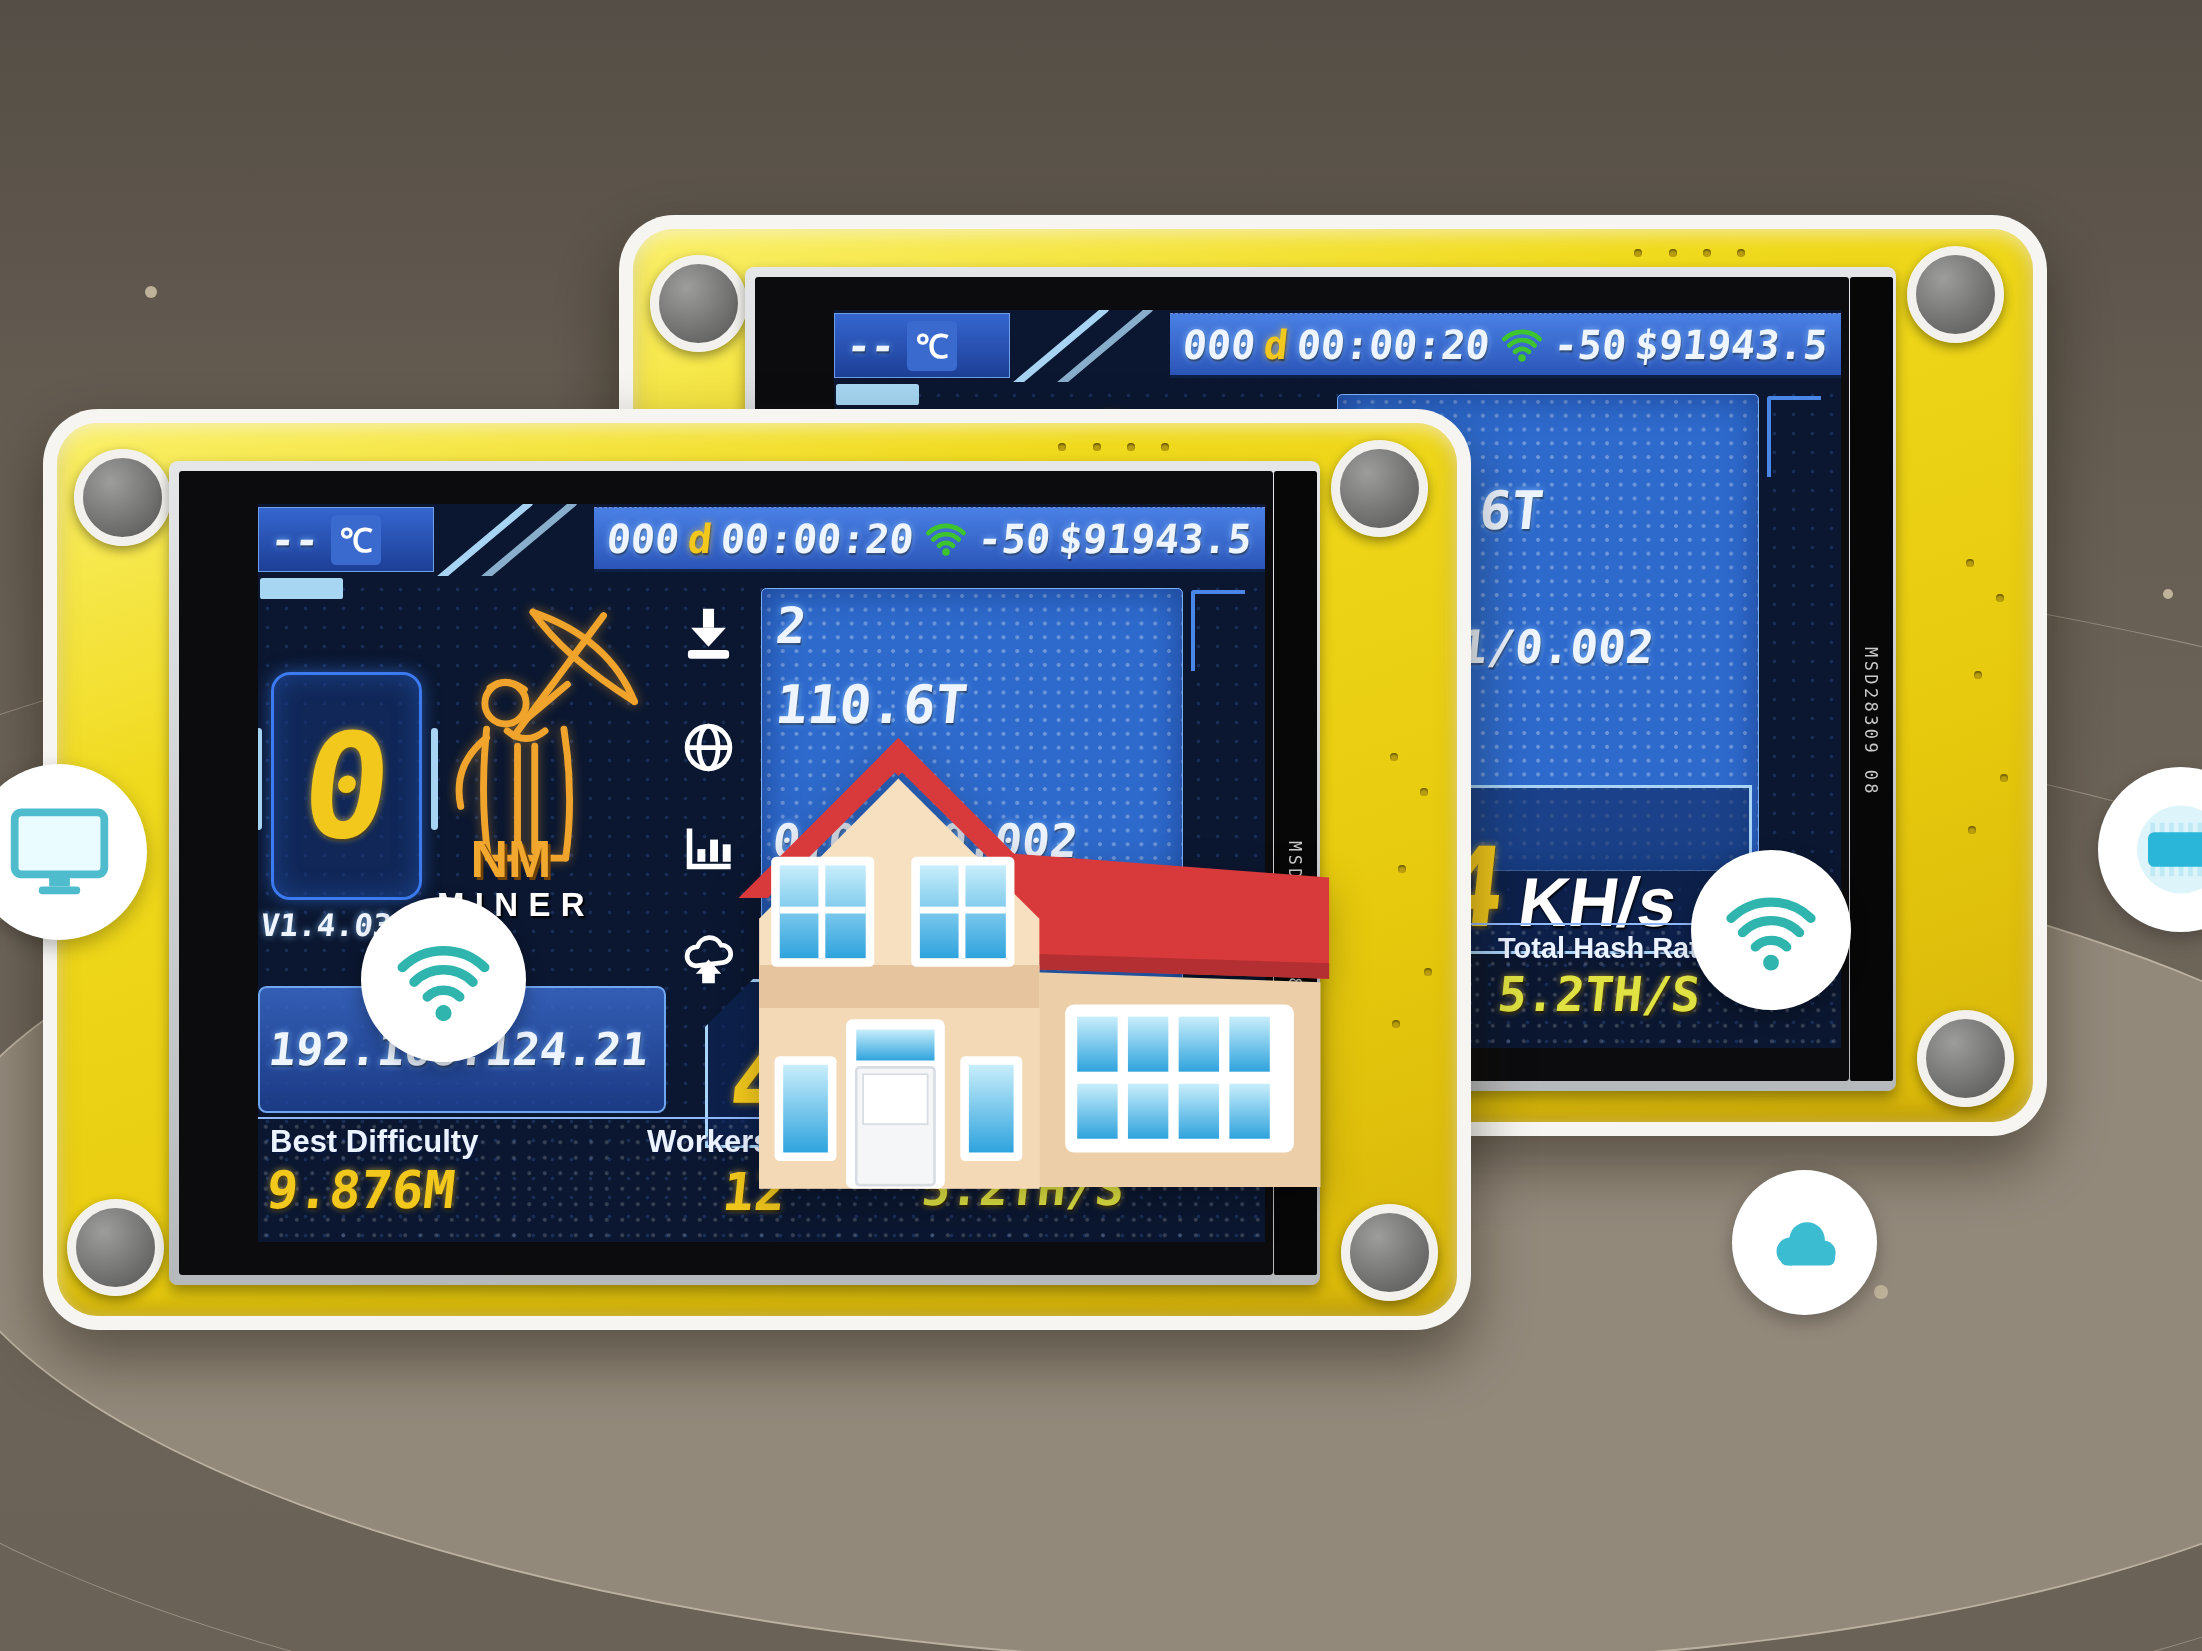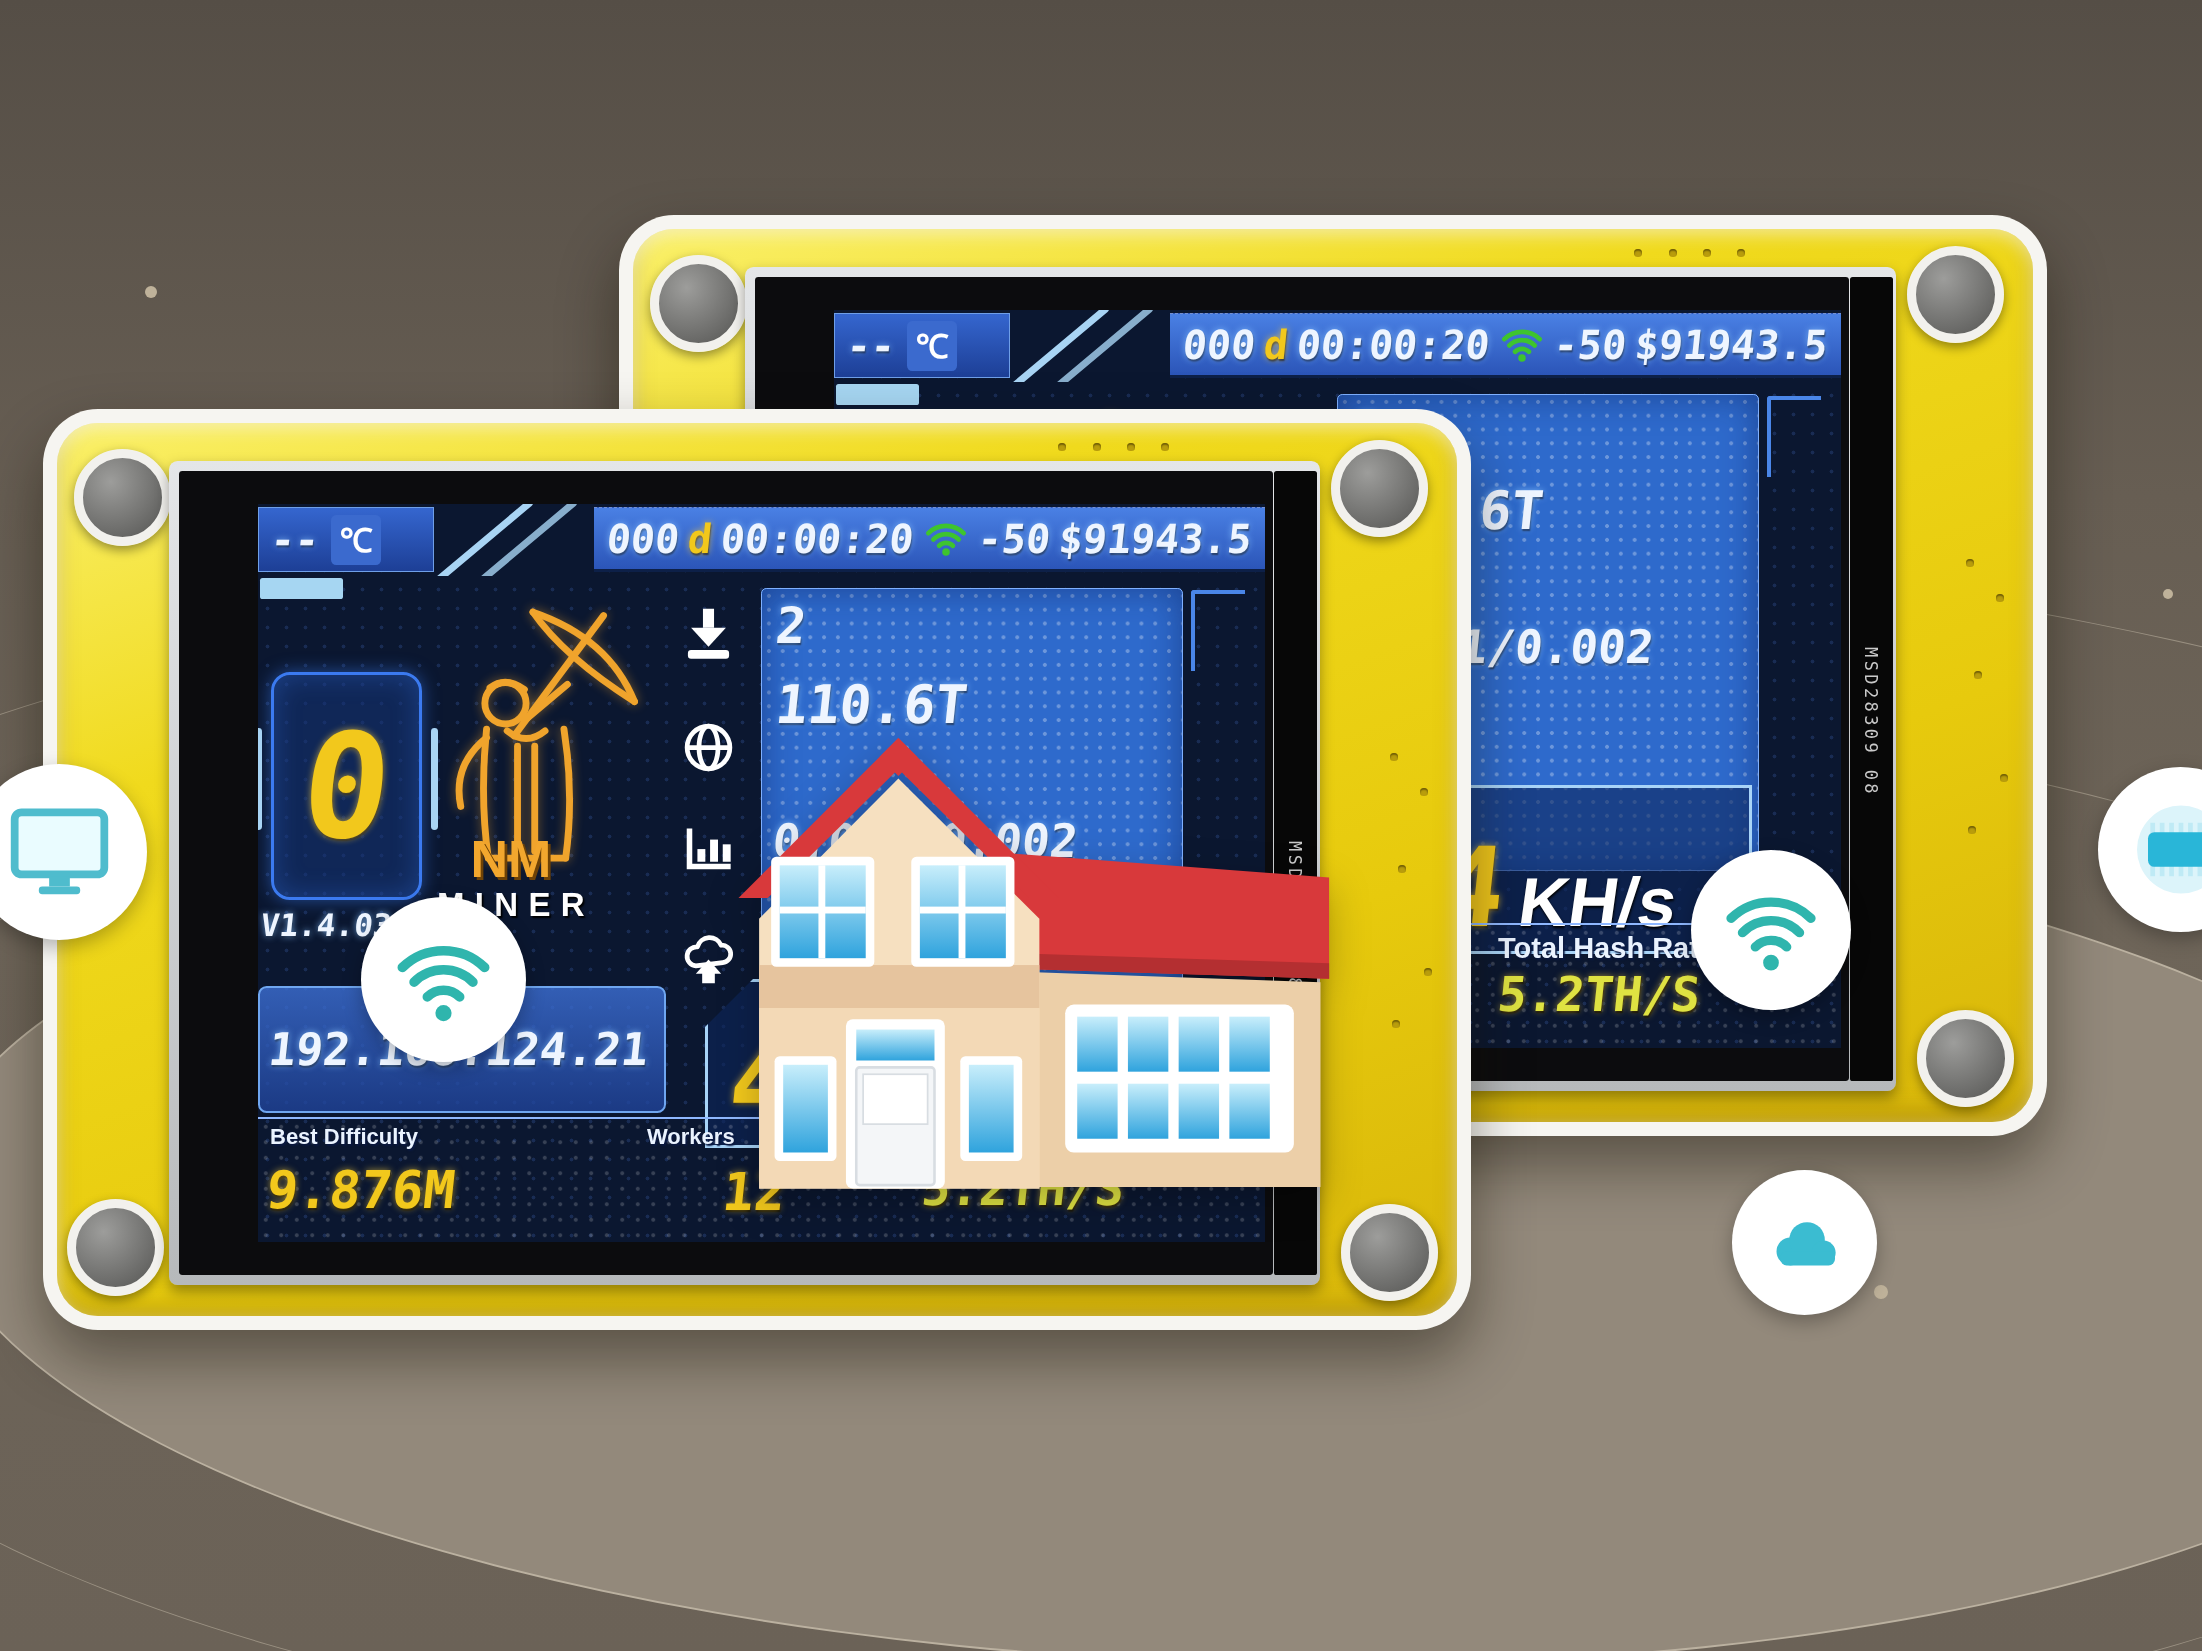--- a/index.html
+++ b/index.html
@@ -91,21 +91,21 @@
   .hash-val{font-size:110px;line-height:.95;}
   .hash-unit{font-weight:bold;font-size:69px;color:#fff;transform:skewX(-8deg);line-height:1;
     text-shadow:0.9px 1.7px 2.6px #000;padding-bottom:3.4px;}
   .ip-panel{position:absolute;left:0;top:482px;width:408px;height:127px;border:2.6px solid #6fa6f0;border-radius:8.6px;
     background:linear-gradient(180deg,rgba(62,114,218,.78),rgba(32,68,156,.78));
     display:flex;align-items:center;padding-left:8.6px;box-sizing:border-box;}
   .ip-panel .seg{font-size:45px;}
   .bottom-strip{position:absolute;left:0;top:613px;width:1007px;height:126px;
     background:linear-gradient(180deg,#2e63cc,#234ea8);border-top:2.6px solid #8fb8ff;
     background-image:radial-gradient(rgba(255,255,255,.18) 1.7px, transparent 2.2px);background-size:15.5px 15.5px;}
-  .stat-label{position:absolute;font-weight:bold;font-size:22px;color:#eaf3ff;text-shadow:1.7px 1.7px 1.7px #0a1840;}
+  .stat-label{position:absolute;font-weight:bold;font-size:31px;color:#eaf3ff;text-shadow:1.7px 1.7px 1.7px #0a1840;}
   .stat-val{position:absolute;font-family:"DejaVu Sans Mono",monospace;font-weight:bold;transform:skewX(-6deg);
     font-size:52px;color:#f2c81c;text-shadow:0 0 6.9px rgba(255,210,60,.6),0.9px 1.7px 1.7px #000;}
   .sl1{left:12px;top:5.2px}.sv1{left:8.6px;top:41px}
   .sl2{left:389px;top:5.2px}.sv2{left:465px;top:43px}
   .sl3{left:664px;top:6.9px;font-size:29px}.sv3{left:664px;top:41px;font-size:48px;color:#dfe242;}
   
   #house{left:723px;top:731px;width:619px;height:469px;z-index:30;filter:drop-shadow(0 12px 19px rgba(0,0,0,.25));}
   
   .badge{position:absolute;border-radius:50%;background:#fff;z-index:40;
     box-shadow:0 6.9px 19px rgba(0,0,0,.28);display:flex;align-items:center;justify-content:center;}

